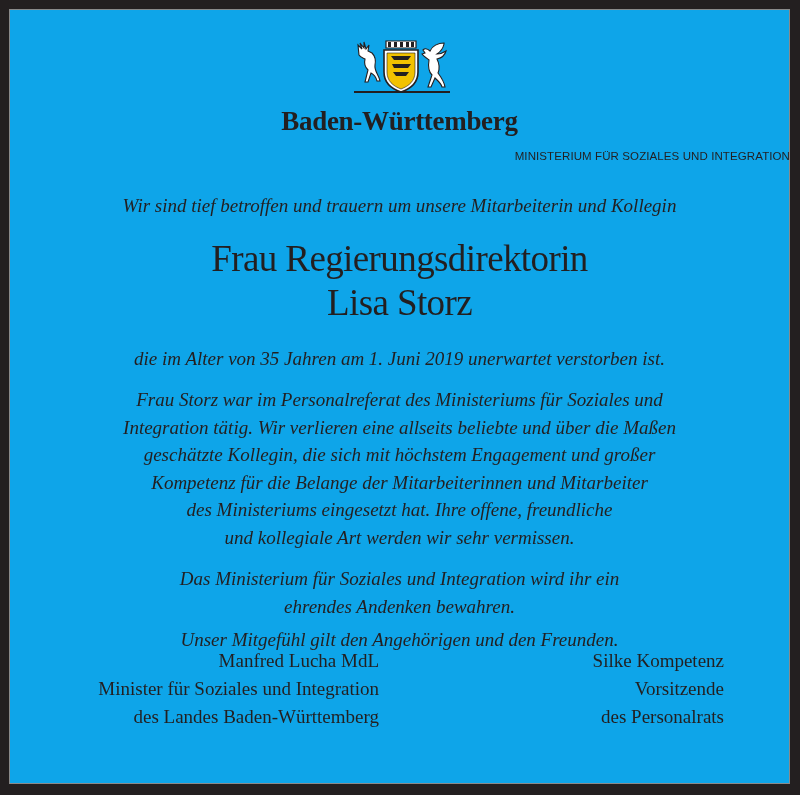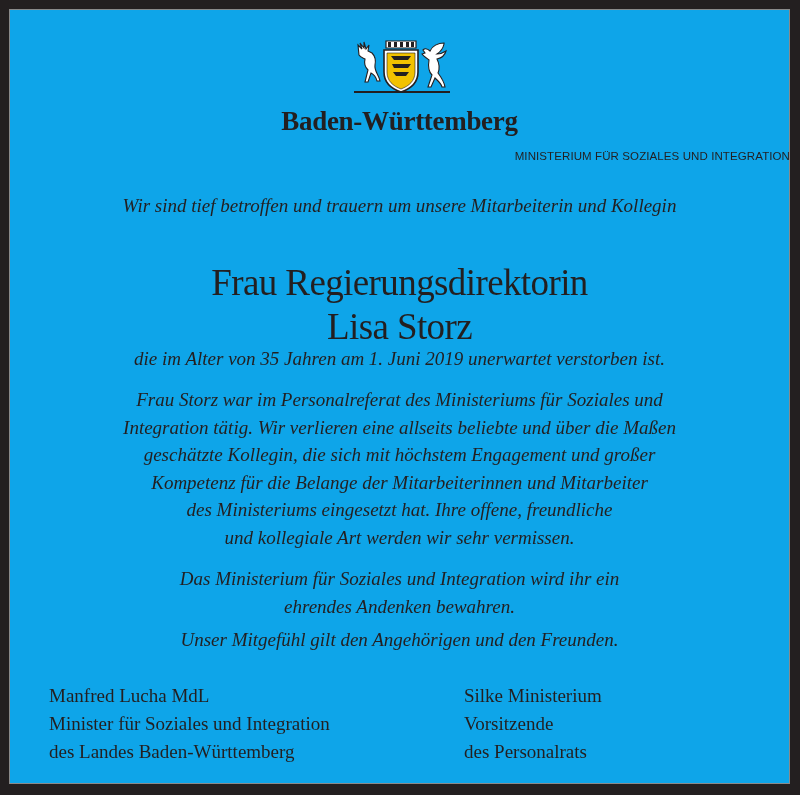--- a/index.html
+++ b/index.html
@@ -25,34 +25,34 @@
       position: absolute; left: 0; width: 781px; top: 140px;
       text-align: right; font-family: "Liberation Sans", "DejaVu Sans", sans-serif;
       font-size: 11.5px; letter-spacing: 0.1px; line-height: 14px;
     }
     .intro {
       position: absolute; left: 0; width: 781px; top: 186px;
       text-align: center; font-size: 19px; line-height: 22px; font-style: italic;
     }
     .title {
       position: absolute; left: 0; width: 781px; top: 228px;
-      text-align: center; font-size: 37px; line-height: 44px; letter-spacing: -0.6px; margin-top: 24px;
+      text-align: center; font-size: 37px; line-height: 44px; letter-spacing: -0.6px;
     }
     .title div { height: 44px; }
     .lines {
       position: absolute; left: 0; width: 781px;
       text-align: center; font-size: 19px; line-height: 27.5px; font-style: italic;
     }
     .lines div { white-space: nowrap; }
     .death { top: 336px; }
     .bio { top: 377px; }
     .memory { top: 556px; }
     .condolence { top: 617px; }
     .sig {
-      position: absolute; top: 673px; text-align: left;
+      position: absolute; top: 638px; text-align: right;
       font-size: 19px; line-height: 28px; white-space: nowrap;
     }
     .sig-left { left: 40px; width: 330px; }
     .sig-right { left: 455px; width: 260px; }
   </style>
 </head>
 <body>
 
 <div class="page">
 
@@ -107,18 +107,18 @@
     <div>Unser Mitgefühl gilt den Angehörigen und den Freunden.</div>
   </div>
 
   <div class="sig sig-left">
     <div>Manfred Lucha MdL</div>
     <div>Minister für Soziales und Integration</div>
     <div>des Landes Baden-Württemberg</div>
   </div>
 
   <div class="sig sig-right">
-    <div>Silke Ministerium</div>
+    <div>Silke Kompetenz</div>
     <div>Vorsitzende</div>
     <div>des Personalrats</div>
   </div>
 
 </div>
 
 </body></html>

